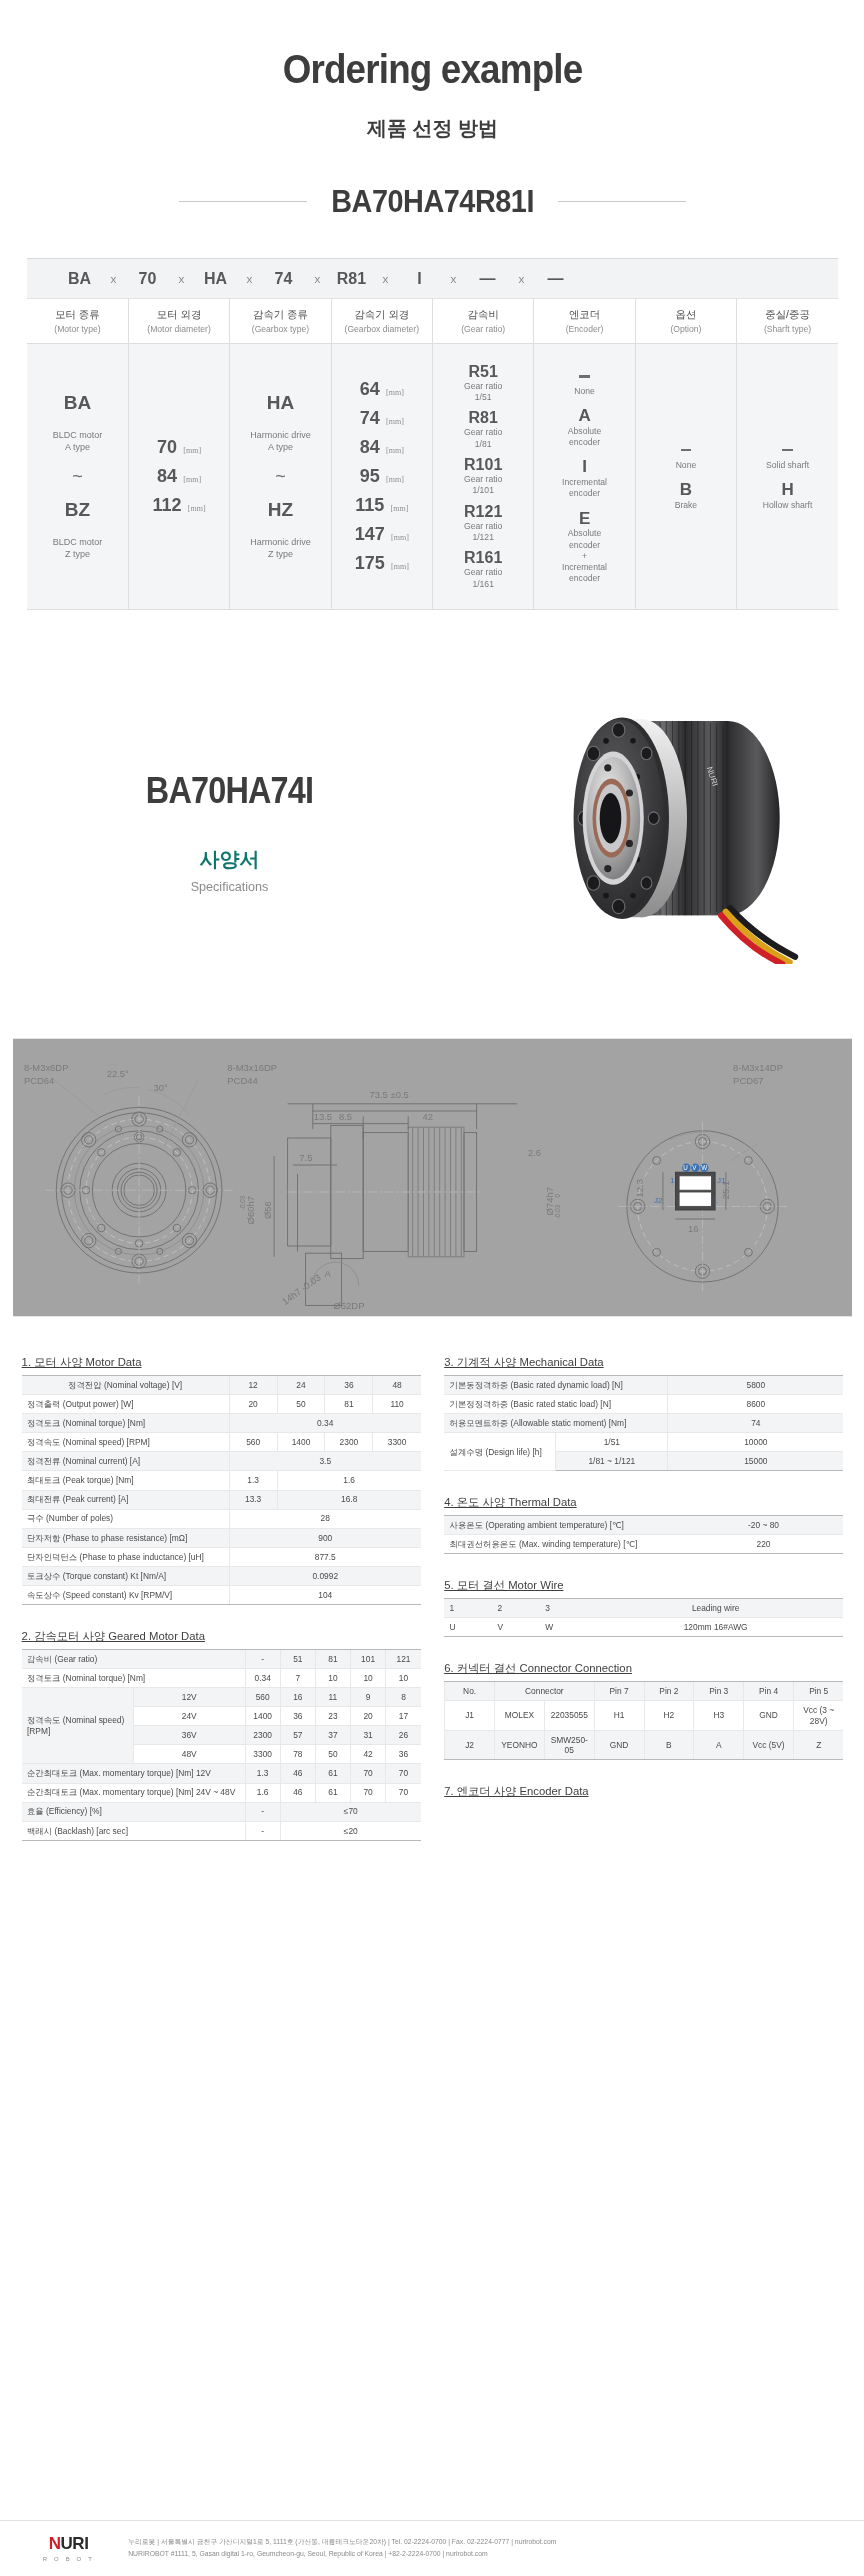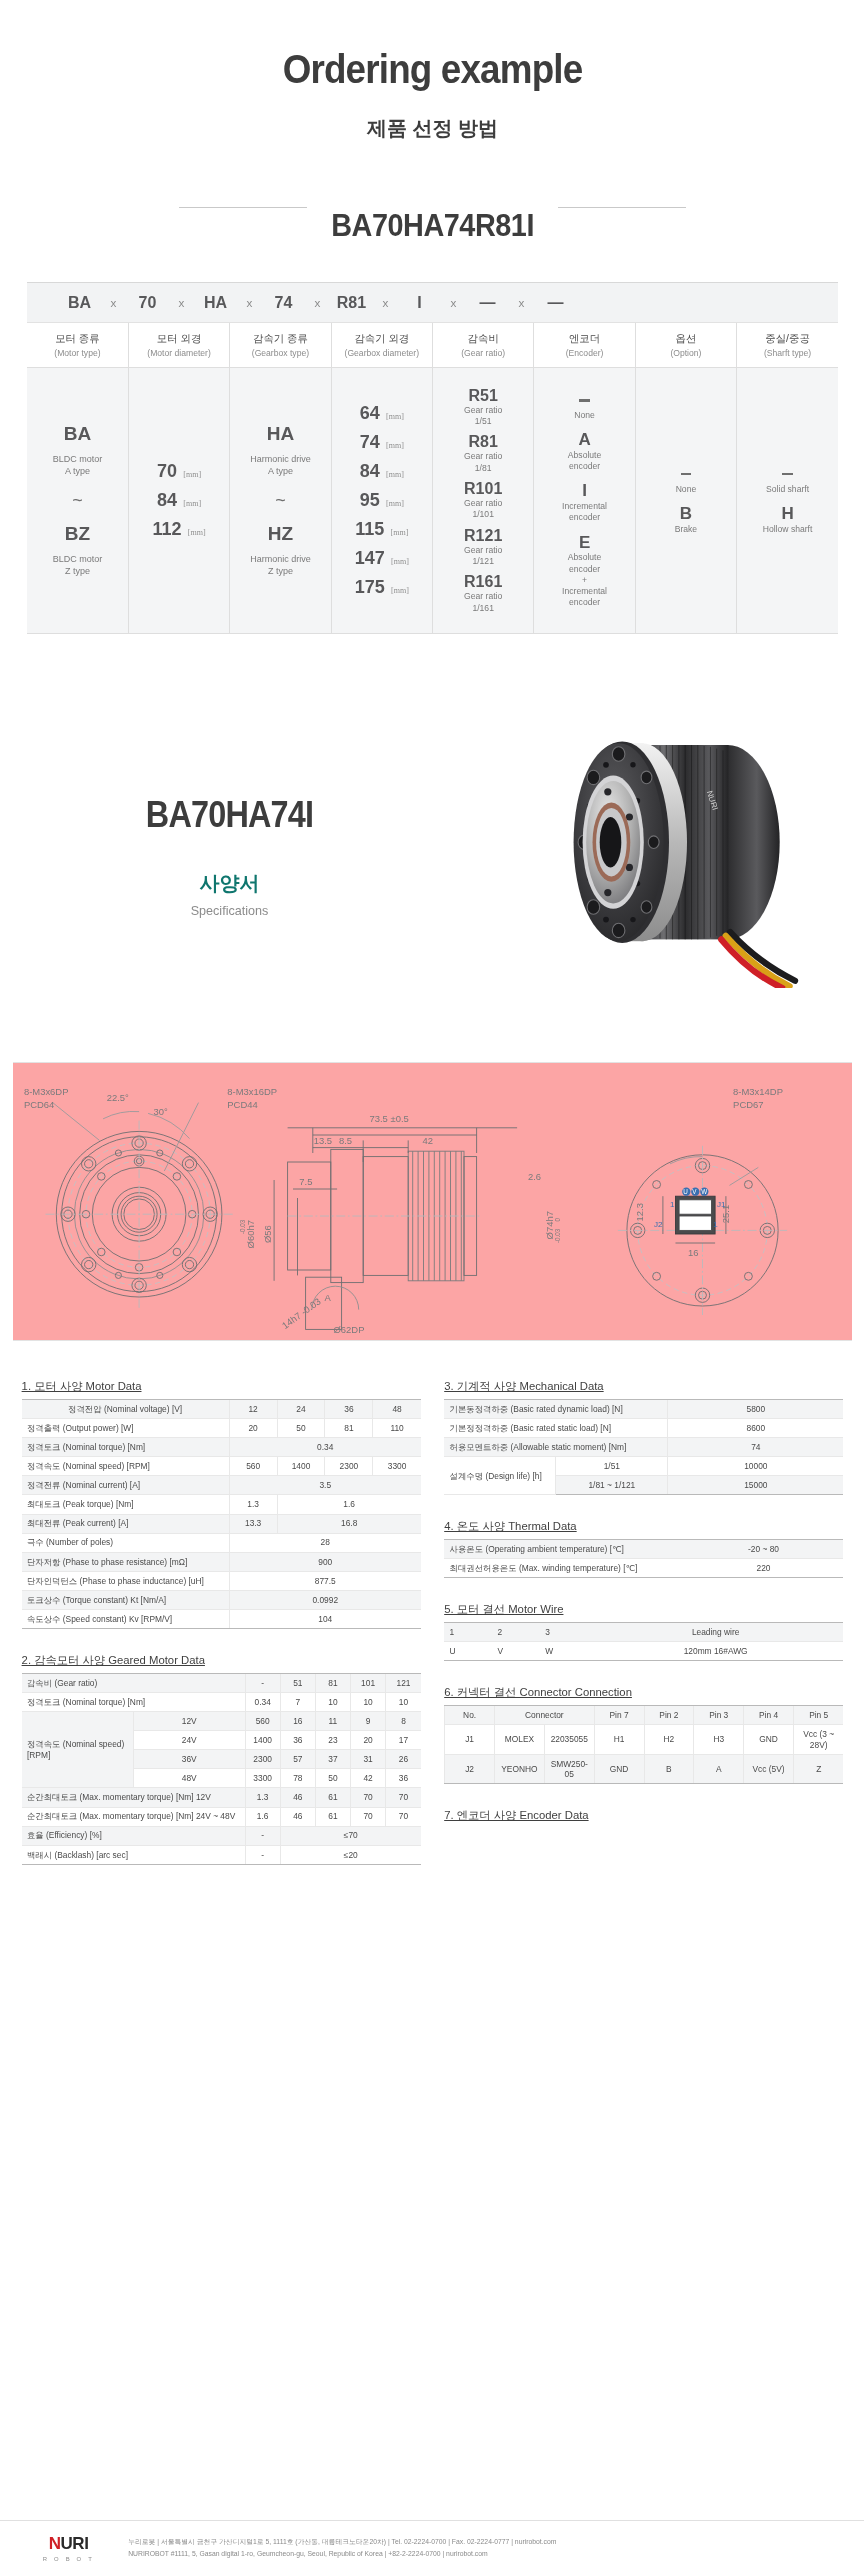--- a/index.html
+++ b/index.html
@@ -28,22 +28,23 @@
     color: #3d3d3d;
   }
   .hero-sub-en {
     margin-top: 6.3px;
     font-size: 11.7px;
     color: #8c8c8c;
   }
 
   
   .partno-row {
-    margin-top: 65px;
+    margin-top: 41px;
     display: flex;
+    align-items: center;
     justify-content: center;
     gap: 12.6px;
   }
   .rule { height: 0.9px; background: #c9c9c9; width: 128px; }
   .partno {
     font-size: 32px;
     font-weight: bold;
     color: #3d3d3d;
     letter-spacing: -0.5px;
     transform: scaleX(0.9);
@@ -90,21 +91,21 @@
     padding: 12.6px 1.8px;
     height: 252px;
   }
   .order-table td:first-child { border-left: none; }
   .order-body-row { border-bottom: 0.9px solid #dedede; }
 
   .big-code {
     font-size: 19px; font-weight: bold; color:#58585a; line-height: 1.05;
     font-family: "Liberation Sans Narrow", "Liberation Sans", sans-serif;
   }
-  .small-desc { font-size: 9px; color:#7a7a7a; line-height:1.35; margin-top:9px; }
+  .small-desc { font-size: 9px; color:#7a7a7a; line-height:1.35; margin-top:16px; }
   .tilde { font-size: 18px; color:#6f6f6f; margin: 14.4px 0; line-height:1; }
   .dim-line { display:flex; align-items:baseline; justify-content:center; gap:6.3px; margin: 8px 0; }
   .dim-num { font-size: 18px; font-weight:bold; color:#58585a; font-family:"Liberation Sans Narrow","Liberation Sans",sans-serif;}
   .dim-unit { font-size: 8px; color:#8f8f8f;font-family:Liberation Serif, serif; }
   .ratio-blk { margin: 6.3px 0; }
   .ratio-code { font-size:16px; font-weight:bold; color:#58585a; font-family:"Liberation Sans Narrow","Liberation Sans",sans-serif;}
   .ratio-desc { font-size:8.6px; color:#7a7a7a; line-height:1.3; }
   .enc-blk { margin: 10px 0; }
   .enc-code { font-size:17px; font-weight:bold; color:#58585a; line-height:1; font-family:"Liberation Sans Narrow","Liberation Sans",sans-serif;}
   .enc-desc { font-size:8.6px; color:#7a7a7a; line-height:1.3; margin-top:1.8px; }
@@ -115,21 +116,21 @@
   .product-text { position:absolute; left: 81px; top: 108px; width: 297px; text-align:center; }
   .product-model {
     font-size: 36px; font-weight:bold; color:#3d3d3d; letter-spacing:-0.9px;
     transform: scaleX(0.9); font-family:"Liberation Sans Narrow","Liberation Sans",sans-serif;
   }
   .product-ko { margin-top: 34px; font-size: 20px; font-weight:bold; color:#0f766e;}
   .product-en { margin-top: 7.2px; font-size: 12.6px; color:#8c8c8c;}
   .product-img { position:absolute; right: 52px; top: 5.4px; width: 306px; height: 297px; }
 
   
-  .drawing { margin: 16px 12.6px 0 12.6px; background:#fca5a5; border-top:0.9px solid #e3e3e3; border-bottom:0.9px solid #e3e3e3; height: 279px; position:relative; }
+  .drawing { margin: 16px 12.6px 0 12.6px; background:#a3a3a3; border-top:0.9px solid #e3e3e3; border-bottom:0.9px solid #e3e3e3; height: 279px; position:relative; }
 
   
   .specs { display:flex; gap: 23.4px; padding: 0 21.6px; margin-top: 38px; }
   .col { width: 411px; }
   .sec-title { font-size: 11.3px; color:#3f3f3f; margin: 0 0 5.4px 0; font-weight: normal; text-decoration: underline; }
   .sec-title.gap { margin-top: 23.4px; }
   table.spec { width:100%; border-collapse: collapse; table-layout: fixed; }
   table.spec td {
     font-size: 8.4px;
     color:#4a4a4a;

